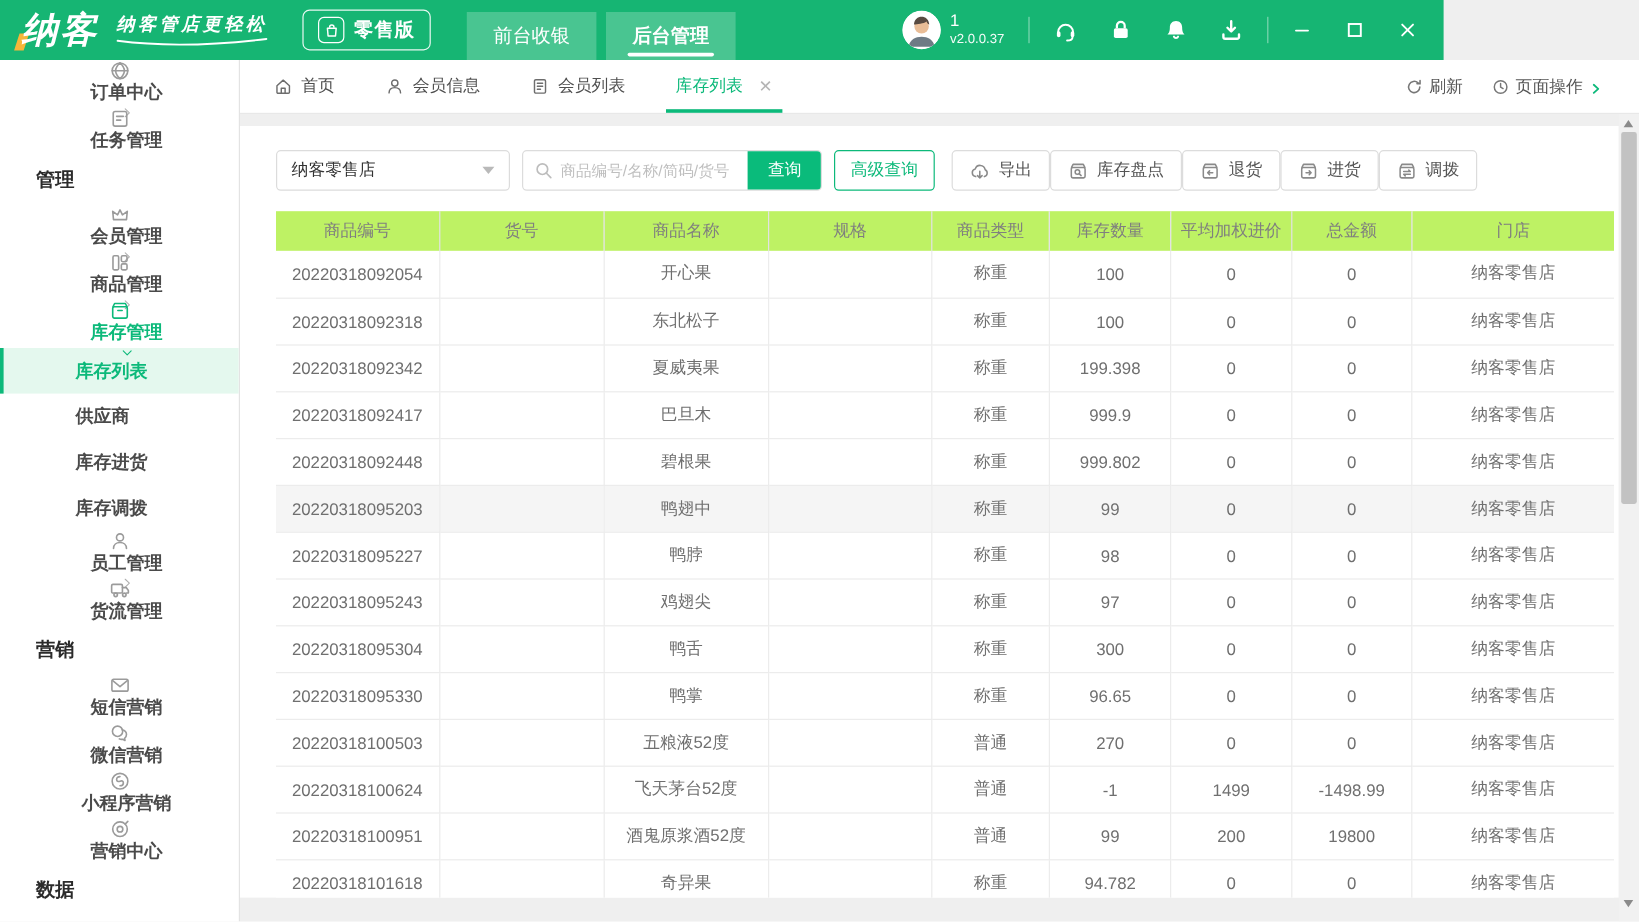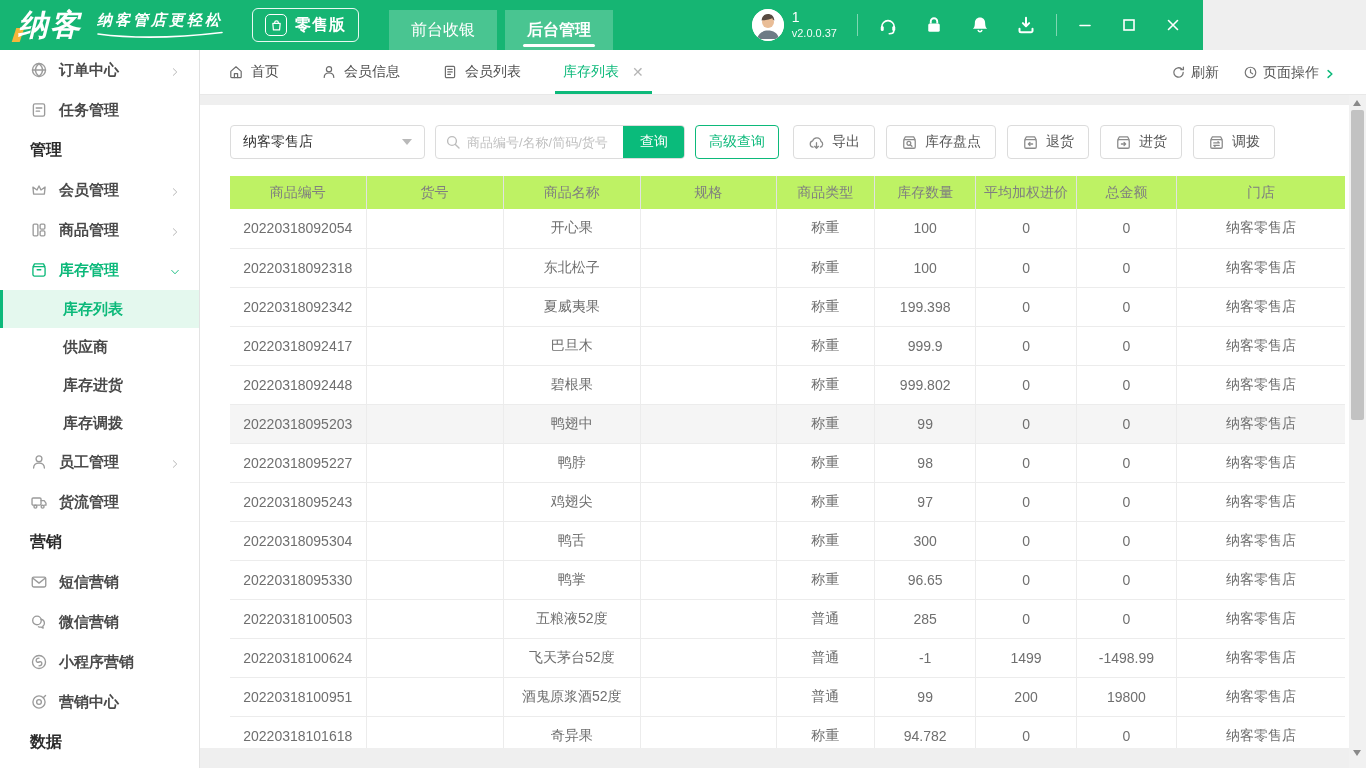--- a/index.html
+++ b/index.html
@@ -39,21 +39,21 @@
   .hdivider { width:1px; height:22px; background:rgba(255,255,255,.45); margin:0 20px; }
   .hicons { display:flex; align-items:center; gap:26px; }
   .hicon { width:20px; height:20px; color:#fff; cursor:pointer; }
   .winctrl { display:flex; align-items:center; gap:28px; margin:0 22px 0 0; }
   .winctrl .hicon { width:16px; height:16px; }
 
   
   .sidebar { position:absolute; top:50px; left:0; width:200px; bottom:0; background:#fff;
     border-right:1px solid #e3e3e3; overflow:hidden; }
   .side-item { height:40px; display:flex; align-items:center; padding:0 18px 0 30px;
-    cursor:pointer; color:#4a4a4a; }
+    cursor:pointer; color:#4a4a4a;flex-direction:column; }
   .side-item .sicon { width:18px; height:18px; color:#9b9b9b; margin-right:11px; flex:none; }
   .side-item .slabel { font-size:15px; font-weight:600; flex:1; }
   .side-item .schev { width:12px; height:12px; color:#b0b0b0; }
   .side-item.active { color:#0cb97a; }
   .side-item.active .sicon, .side-item.active .schev { color:#0cb97a; }
   .side-section { height:40px; display:flex; align-items:center; padding-left:30px;
     font-size:16px; font-weight:bold; color:#2b2b2b;text-align:center; }
   .side-subitem { height:38px; display:flex; align-items:center; padding-left:60px;
     font-size:15px; font-weight:600; color:#4a4a4a; cursor:pointer;
     border-left:3px solid transparent; }
@@ -400,21 +400,21 @@
           <span class="ticon">
             <svg viewBox="0 0 16 16" fill="none" stroke="#bdbdbd" stroke-width="1.4" stroke-linecap="round">
                 <circle cx="7" cy="7" r="4.4"></circle>
                 <path d="M10.4 10.4L14 14"></path>
               </svg>
           </span>
           <input placeholder="商品编号/名称/简码/货号" style="">
           <button class="btn-query">查询</button>
         </div>
         <button class="btn-adv">高级查询</button>
-        <div id="toolbar-actions" style="display:flex;gap:11px;margin-left:2px;">
+        <div id="toolbar-actions" style="display:flex;margin-left:2px;">
             <button class="act-btn">
               <span class="ticon"><svg viewBox="0 0 16 16" width="100%" height="100%" fill="none" stroke="currentColor" stroke-width="1.2" stroke-linecap="round" stroke-linejoin="round">
                   <path d="M4.8 12.4a3 3 0 0 1-.4-5.9A4 4 0 0 1 12.2 7a2.9 2.9 0 0 1-.6 5.4"></path>
                   <path d="M8 8.2v5.2M6.2 11.6L8 13.4l1.8-1.8"></path>
                 </svg></span>
               <span>导出</span>
             </button>
             <button class="act-btn">
               <span class="ticon"><svg viewBox="0 0 16 16" width="100%" height="100%" fill="none" stroke="currentColor" stroke-width="1.2" stroke-linecap="round" stroke-linejoin="round">
                   <rect x="2.6" y="5.2" width="10.8" height="8.2" rx="1.2"></rect>
@@ -586,21 +586,21 @@
               <td>0</td>
               <td>0</td>
               <td>纳客零售店</td>
             </tr>
             <tr>
               <td>20220318100503</td>
               <td></td>
               <td>五粮液52度</td>
               <td></td>
               <td>普通</td>
-              <td>285</td>
+              <td>270</td>
               <td>0</td>
               <td>0</td>
               <td>纳客零售店</td>
             </tr>
             <tr>
               <td>20220318100624</td>
               <td></td>
               <td>飞天茅台52度</td>
               <td></td>
               <td>普通</td>

